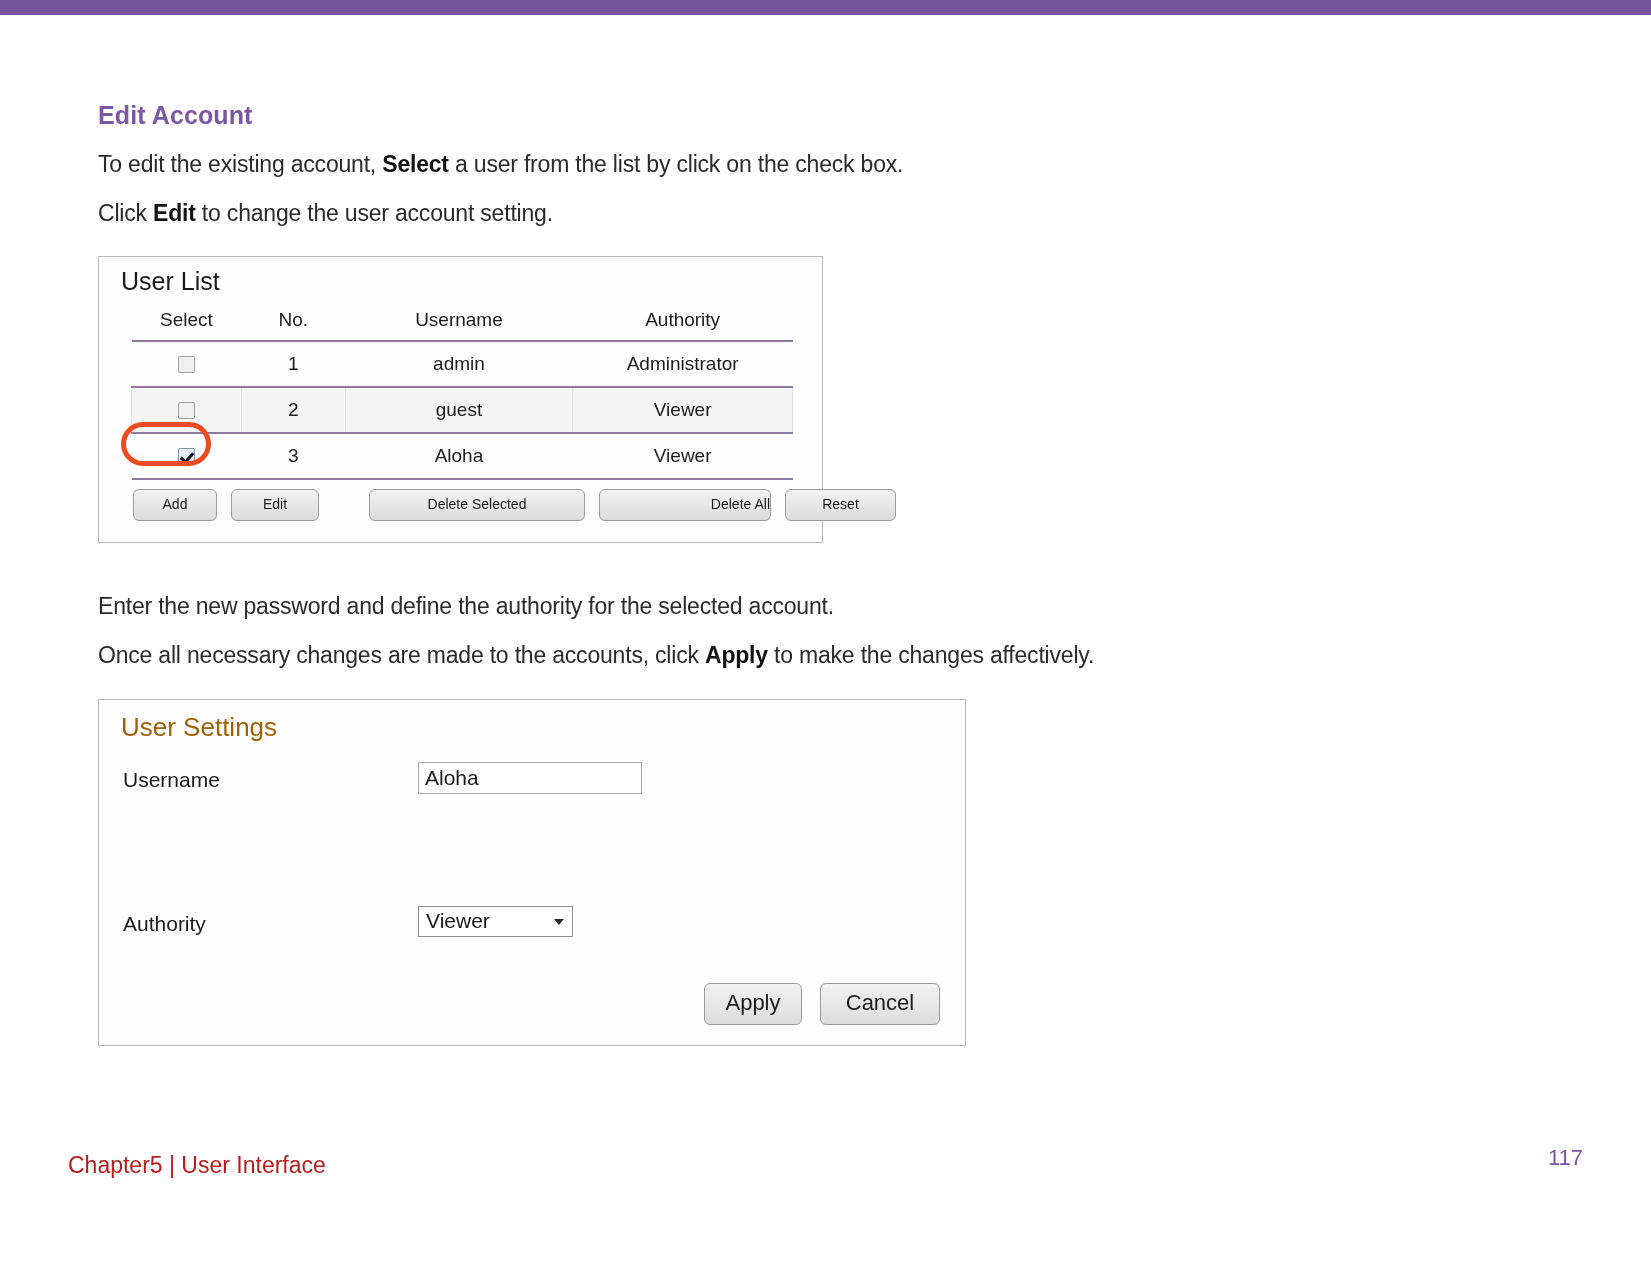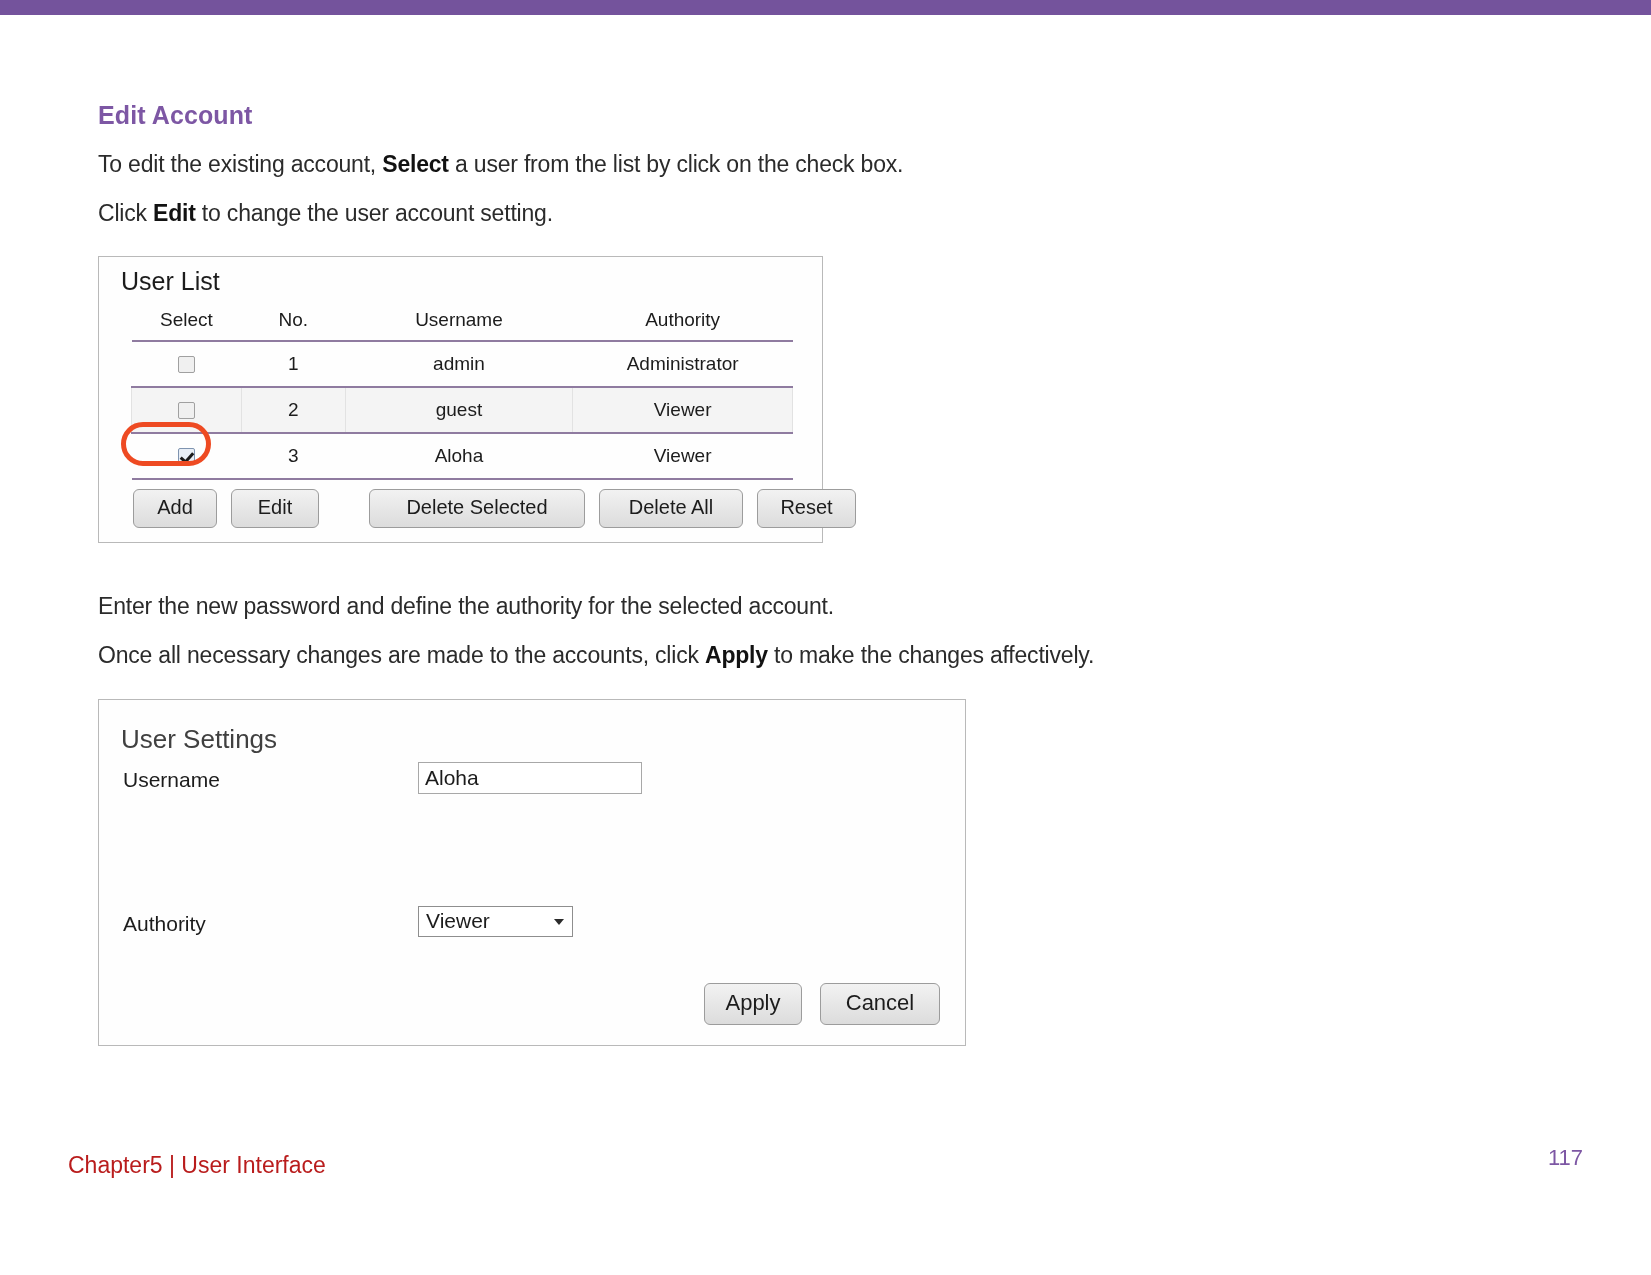--- a/index.html
+++ b/index.html
@@ -163,48 +163,48 @@
     left: 34px;
     top: 232px;
     display: flex;
     gap: 14px;
   }
 
   .gbtn {
     background: linear-gradient(#f2f2f2, #dcdcdc);
     border: 1px solid #9c9c9c;
     border-radius: 6px;
-    font-size: 20px;
+    font-size: 14px;
     color: #1c1c1c;
     font-family: "Liberation Sans", sans-serif;
     padding: 6px 0 8px 0;
     text-align: center;
     box-sizing: border-box;
     cursor: pointer;
   }
   .gbtn.w-add   { width: 84px; }
   .gbtn.w-edit  { width: 88px; }
   .gbtn.w-delsel{ width: 216px; margin-left: 36px; }
-  .gbtn.w-delall{ width: 144px; }
-  .gbtn.w-reset { width: 99px; }
+  .gbtn.w-delall{ width: 172px; text-align: right; }
+  .gbtn.w-reset { width: 111px; }
 
   
   #user-settings-panel {
     left: 98px;
     top: 684px;
     width: 868px;
     height: 347px;
   }
 
   .settings-title {
     position: absolute;
     left: 22px;
-    top: 24px;
+    top: 12px;
     font-size: 26px;
-    color: #404040;
+    color: #a16207;
   }
 
   .form-row {
     position: absolute;
     left: 24px;
     width: 820px;
     height: 40px;
   }
   .form-row .lbl {
     position: absolute;

